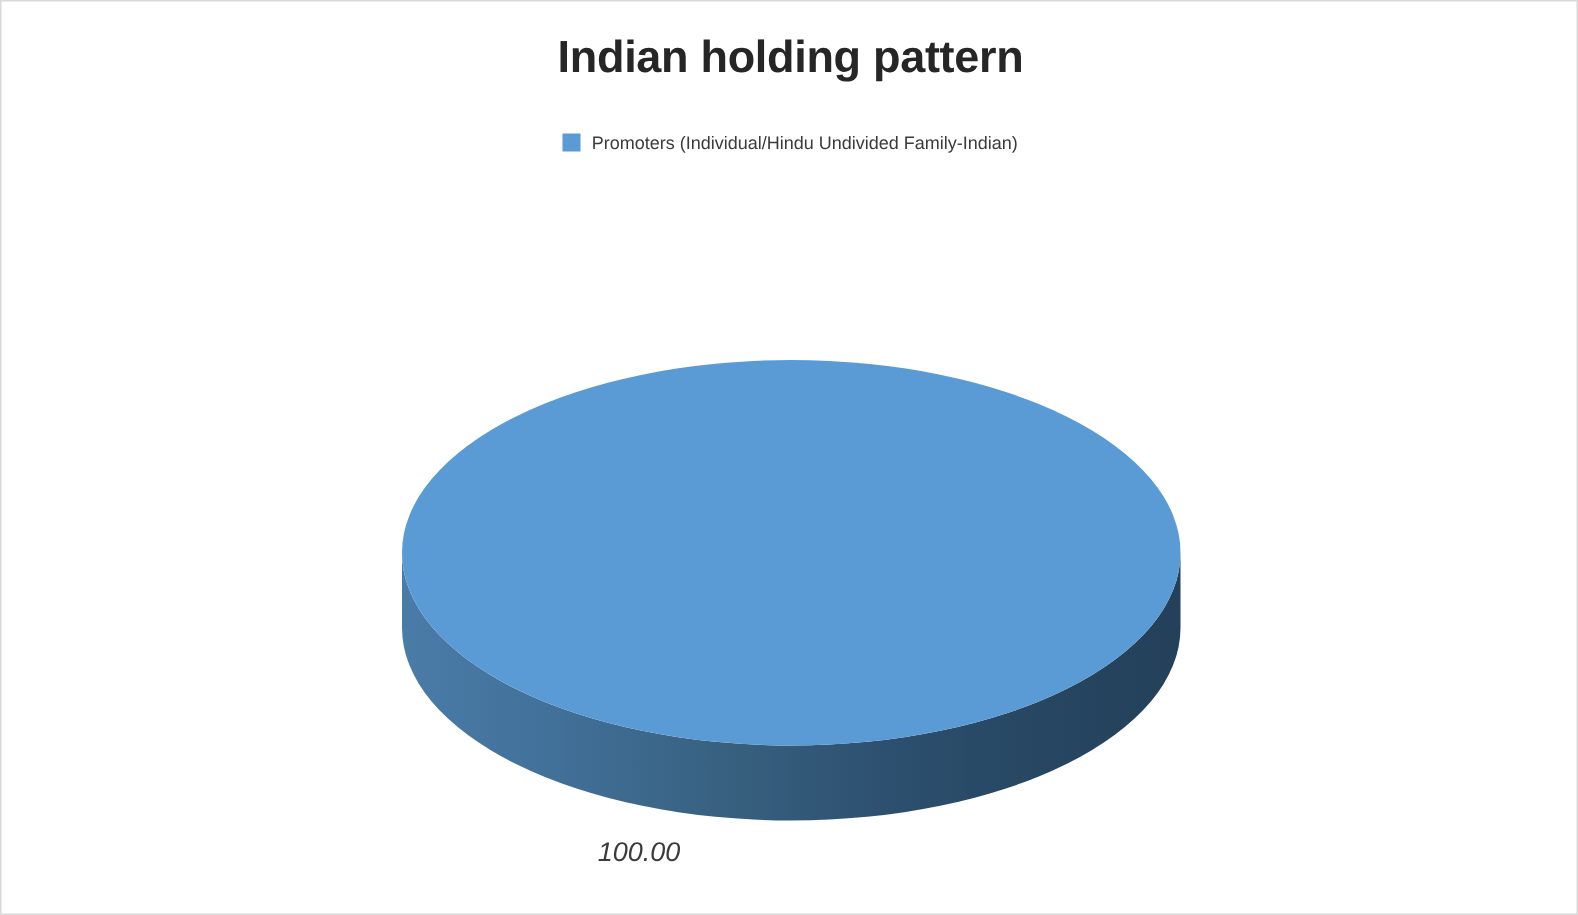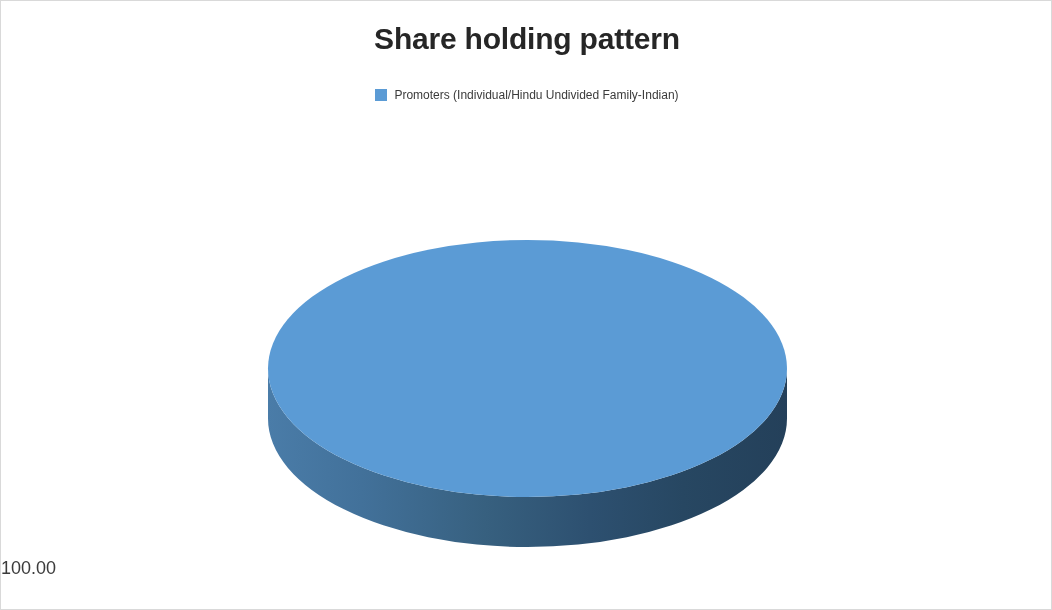--- a/index.html
+++ b/index.html
@@ -69,32 +69,34 @@
     pointer-events: none;
   }
   .pie-svg {
     display: block;
   }
   .data-label {
     position: absolute;
     left: 0;
     top: 556px;
     width: 850px;
+    text-align: center;
     font-size: 18px;
     color: #3b3b3b;
     line-height: 22px;
     white-space: nowrap;
+    font-style: italic;
   }
 </style>
 </head>
 <body>
 
 <div class="chart-frame">
 
-  <div class="chart-title">Share holding pattern</div>
+  <div class="chart-title">Indian holding pattern</div>
 
   <div class="legend">
     <div class="legend-entry">
       <span class="legend-swatch" style="background:#5b9bd5;"></span>
       <span class="legend-label">Promoters (Individual/Hindu Undivided Family-Indian)</span>
     </div>
   </div>
 
   <div class="pie-wrap">
     <svg class="pie-svg" width="1052" height="610" viewBox="0 0 1052 610" xmlns="http://www.w3.org/2000/svg">

